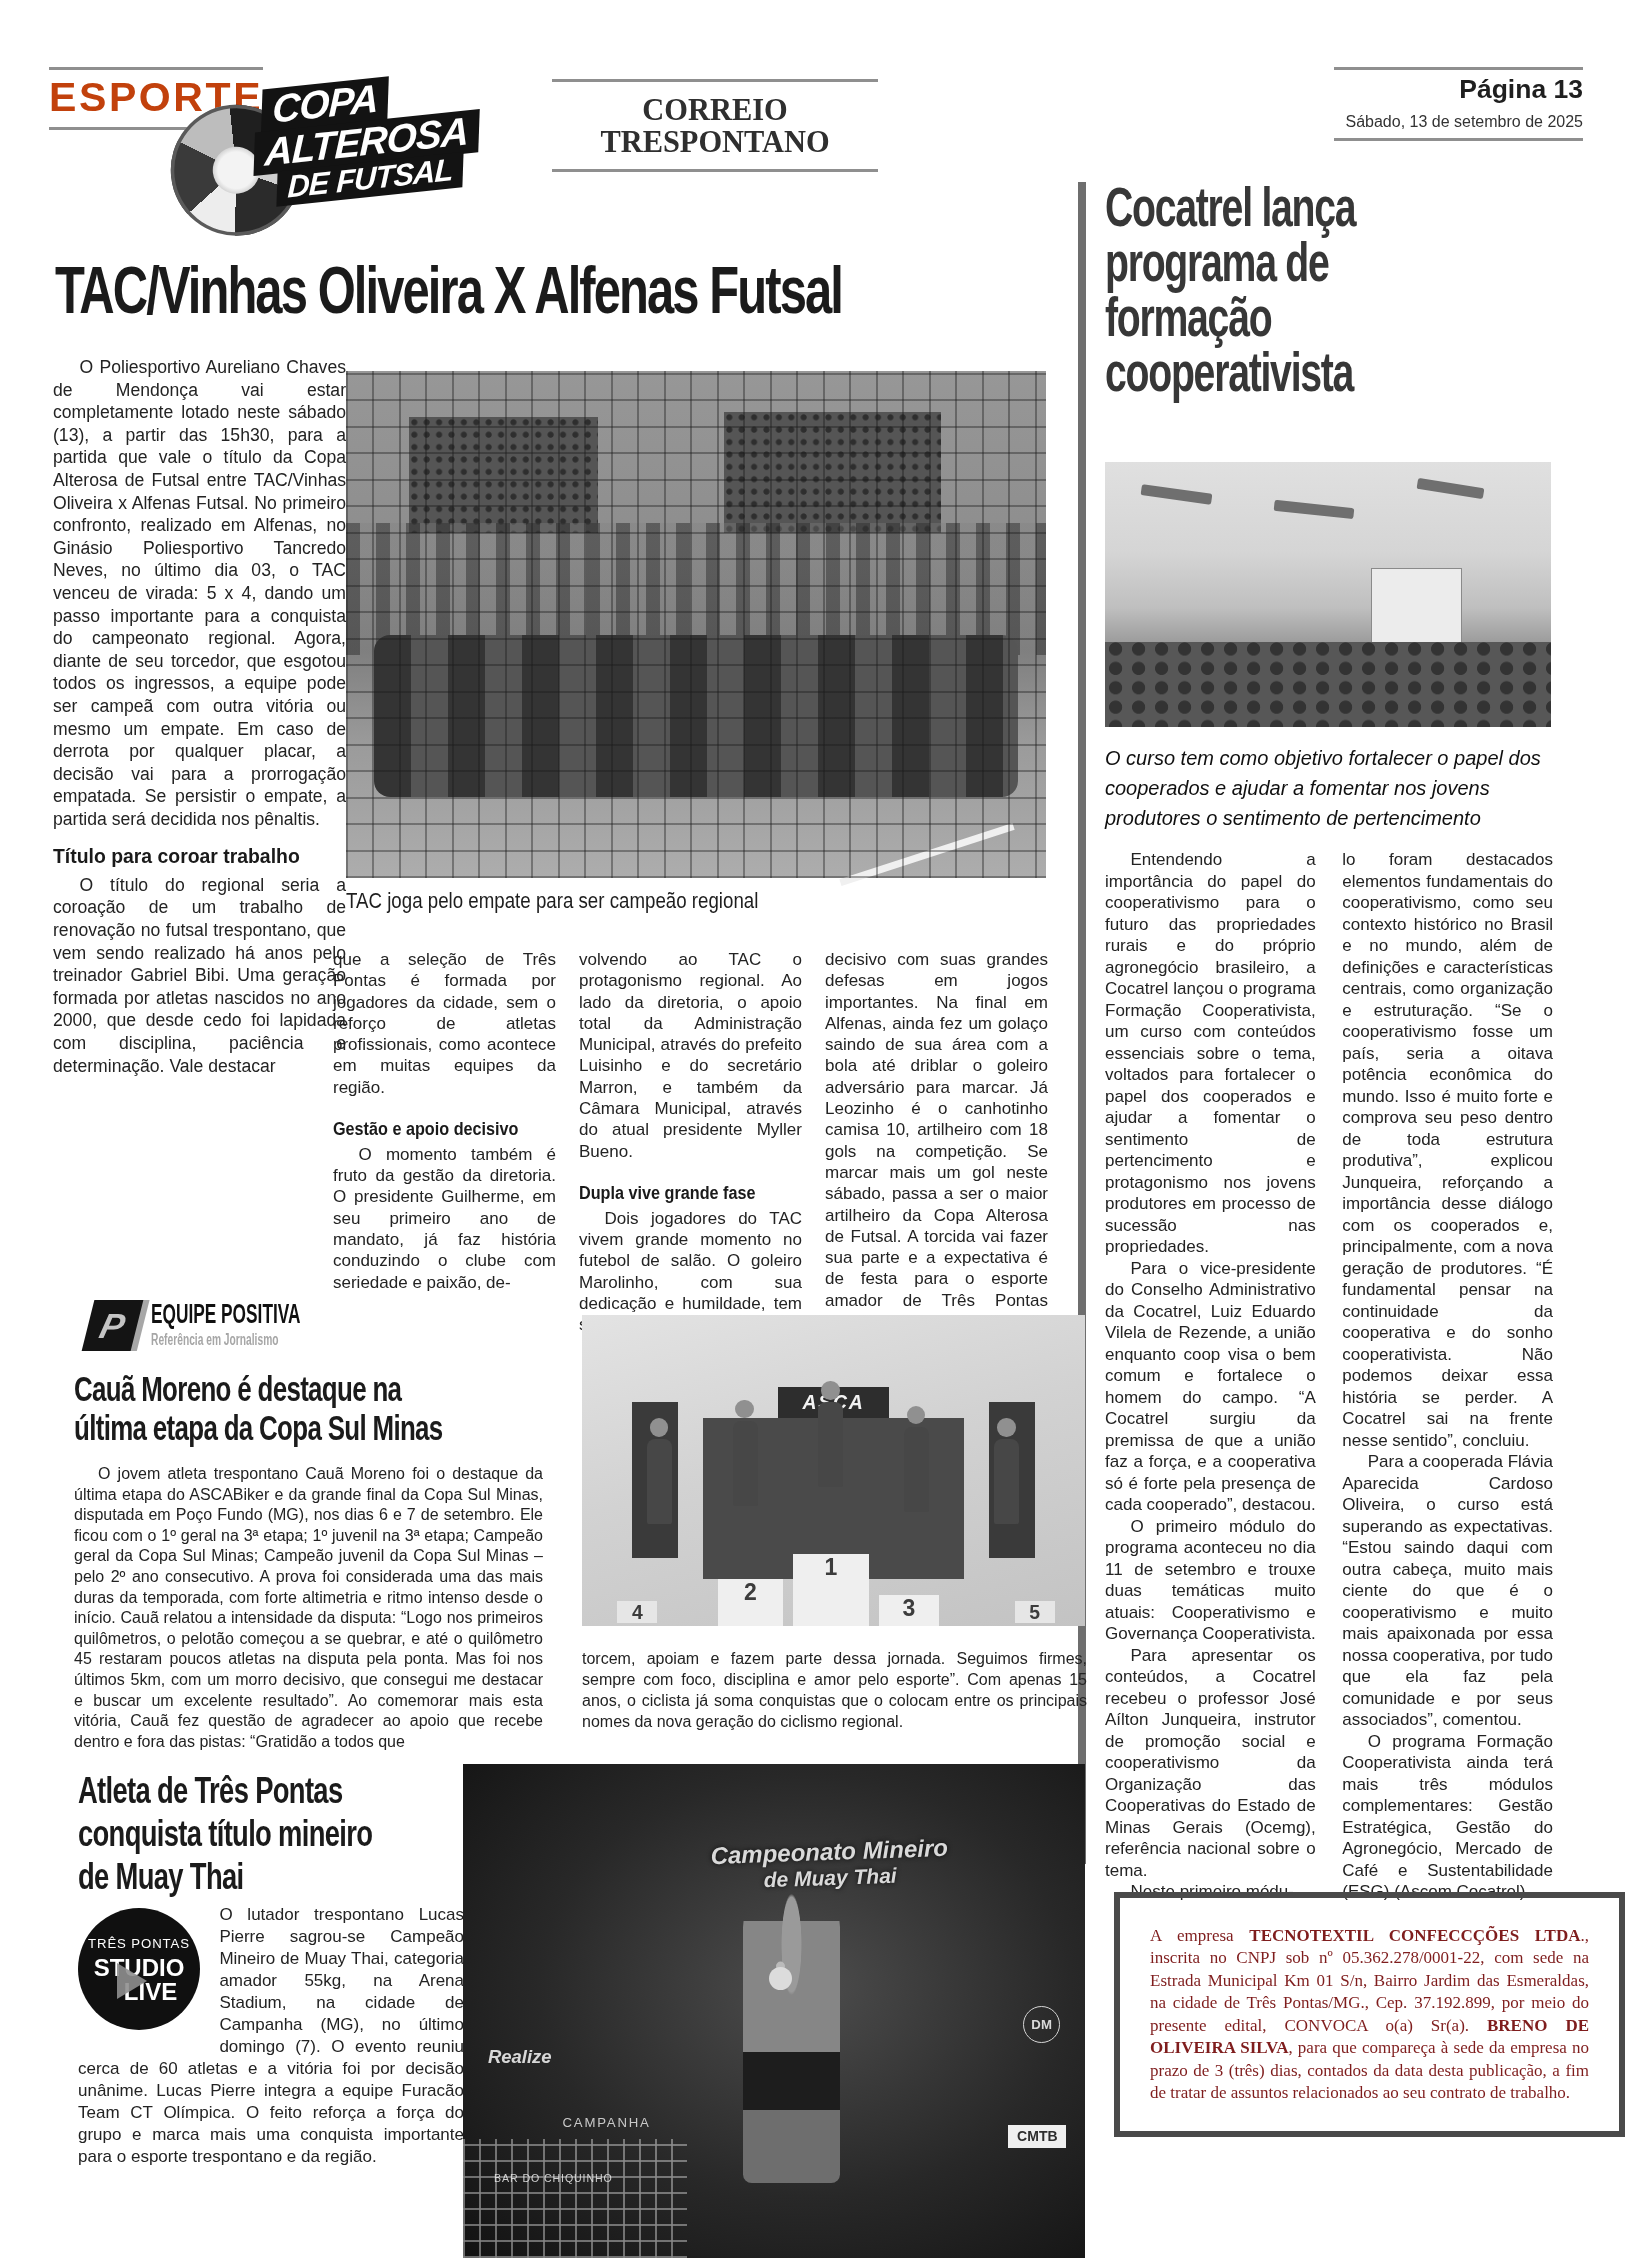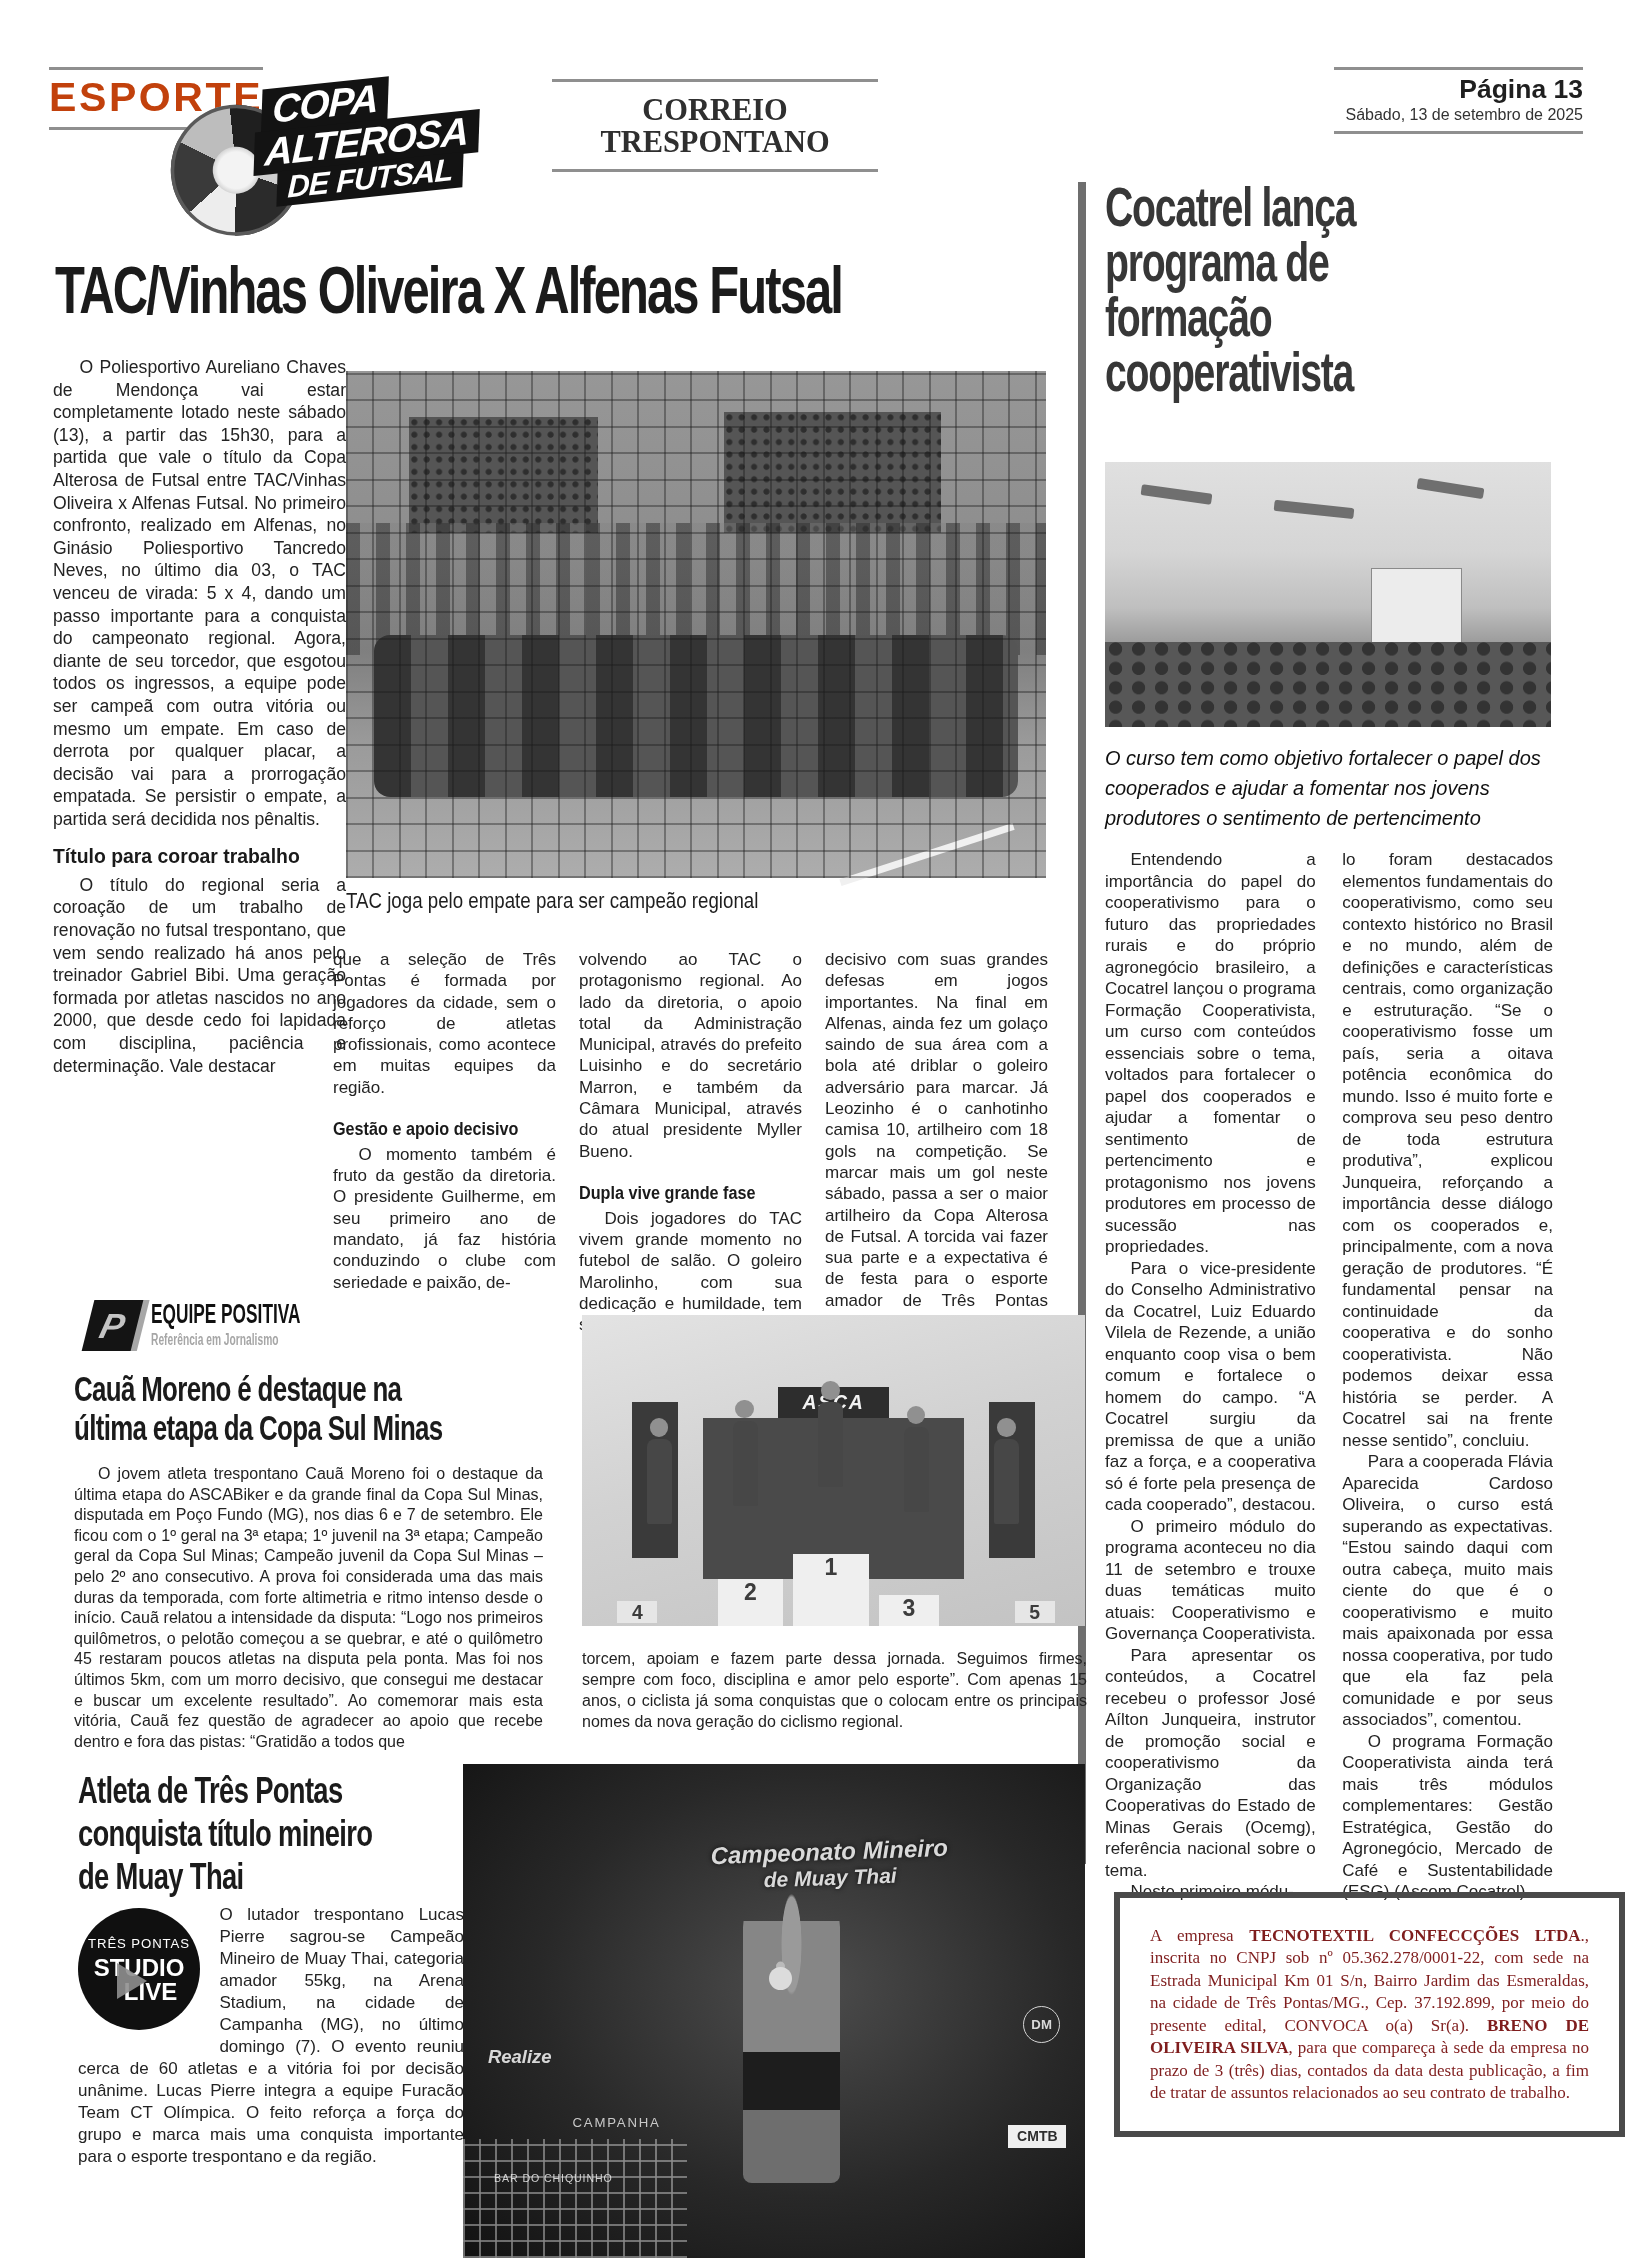--- a/index.html
+++ b/index.html
@@ -12,21 +12,21 @@
   .prelines{white-space:pre-line;}
   .subhead{font-weight:bold;color:#1a1a1a;}
 
   
   #hdr-left{left:49px;top:67px;width:214px;border-top:3.5px solid #8f8f8f;border-bottom:3.5px solid #8f8f8f;padding:7px 0 8.8px;}
   #hdr-left .t{font-size:41px;font-weight:bold;letter-spacing:2.6px;color:#c2410c;line-height:1;}
   #hdr-center{left:552px;top:79px;width:326px;border-top:3.5px solid #8f8f8f;border-bottom:3.5px solid #8f8f8f;padding:10.6px 0 12.4px;text-align:center;}
   #hdr-center .t{font-family:"Liberation Serif",serif;font-weight:bold;font-size:32px;color:#2f2f2f;line-height:1;display:inline-block;transform:scaleX(.95);}
   #hdr-right{left:1334px;top:67px;width:249px;border-top:3.5px solid #8f8f8f;border-bottom:3.5px solid #8f8f8f;padding:5.3px 0 7px;text-align:right;}
   #hdr-right .num{font-size:26.5px;font-weight:bold;color:#1f1f1f;line-height:1.1;}
-  #hdr-right .date{font-size:16px;color:#333;margin-top:2px;}
+  #hdr-right .date{font-size:16px;color:#333;margin-top:9px;}
 
   
   #copa-logo{left:172px;top:81px;width:353px;height:190px;transform:rotate(-6deg);}
   #copa-ball{position:absolute;left:0;top:12.4px;width:131px;height:131px;border-radius:50%;
      background:conic-gradient(#1f1f1f 0 16%,#cfcfcf 16% 32%,#2b2b2b 32% 52%,#ededed 52% 65%,#3a3a3a 65% 84%,#bdbdbd 84% 100%);
      box-shadow:inset 0 0 0 3.5px #5a5a5a;}
   #copa-ball:after{content:"";position:absolute;left:32%;top:32%;width:36%;height:36%;border-radius:50%;
      background:radial-gradient(circle,#f3f3f3 0 55%,#9a9a9a 100%);}
   .copa-line{display:table;background:#131313;color:#fff;font-weight:bold;font-style:italic;
      transform:skewX(-8deg);padding:0.9px 10.6px 3.5px;letter-spacing:-0.9px;line-height:1;}
@@ -126,21 +126,21 @@
       font-style:italic;font-weight:bold;text-shadow:0 0 5.3px rgba(0,0,0,.8);}
   #mp-banner .b1{font-size:24px;}
   #mp-banner .b2{font-size:21px;}
   #mp-fighter{position:absolute;left:45%;top:26%;width:97px;height:291px;
       background:radial-gradient(ellipse at 50% 18%,#9a9a9a 0 14%,transparent 15%),
                  linear-gradient(180deg,transparent 0 10%,#868686 10% 55%,#1d1d1d 55% 75%,#6e6e6e 75% 100%);
       border-radius:35px 35px 8.8px 8.8px;}
   #mp-medal{position:absolute;left:49.2%;top:41%;width:23px;height:23px;border-radius:50%;background:#dcdcdc;box-shadow:0 -12.4px 0 -7px #bbb;}
   .mp-label{position:absolute;color:#d8d8d8;}
   #mp-realize{left:4%;top:57%;font-size:18.5px;font-weight:bold;font-style:italic;}
-  #mp-campanha{left:16%;top:71%;font-size:13.2px;letter-spacing:1.8px;color:#c9c9c9;margin-left:10px;}
+  #mp-campanha{left:16%;top:71%;font-size:13.2px;letter-spacing:1.8px;color:#c9c9c9;}
   #mp-cmtb{right:3%;top:73%;background:#efefef;color:#2e2e2e;font-weight:bold;font-size:14px;padding:3.5px 8.8px;}
   #mp-dm{right:4%;top:49%;width:35px;height:35px;border:1.8px solid #d5d5d5;border-radius:50%;
       display:flex;align-items:center;justify-content:center;font-size:13.2px;font-weight:bold;}
   #mp-bar{left:5%;bottom:15%;font-size:10.6px;letter-spacing:0.9px;color:#cfcfcf;}
   #mp-net{position:absolute;left:0;bottom:0;width:36%;height:24%;opacity:.5;background:
       repeating-linear-gradient(90deg,rgba(240,240,240,.8) 0 1.8px,transparent 1.8px 16px),
       repeating-linear-gradient(0deg,rgba(240,240,240,.8) 0 1.8px,transparent 1.8px 16px);}
 
   
   #legal-box{left:1114px;top:1892px;width:439px;border:6.2px solid #4a4a4a;padding:26.5px 30px;

